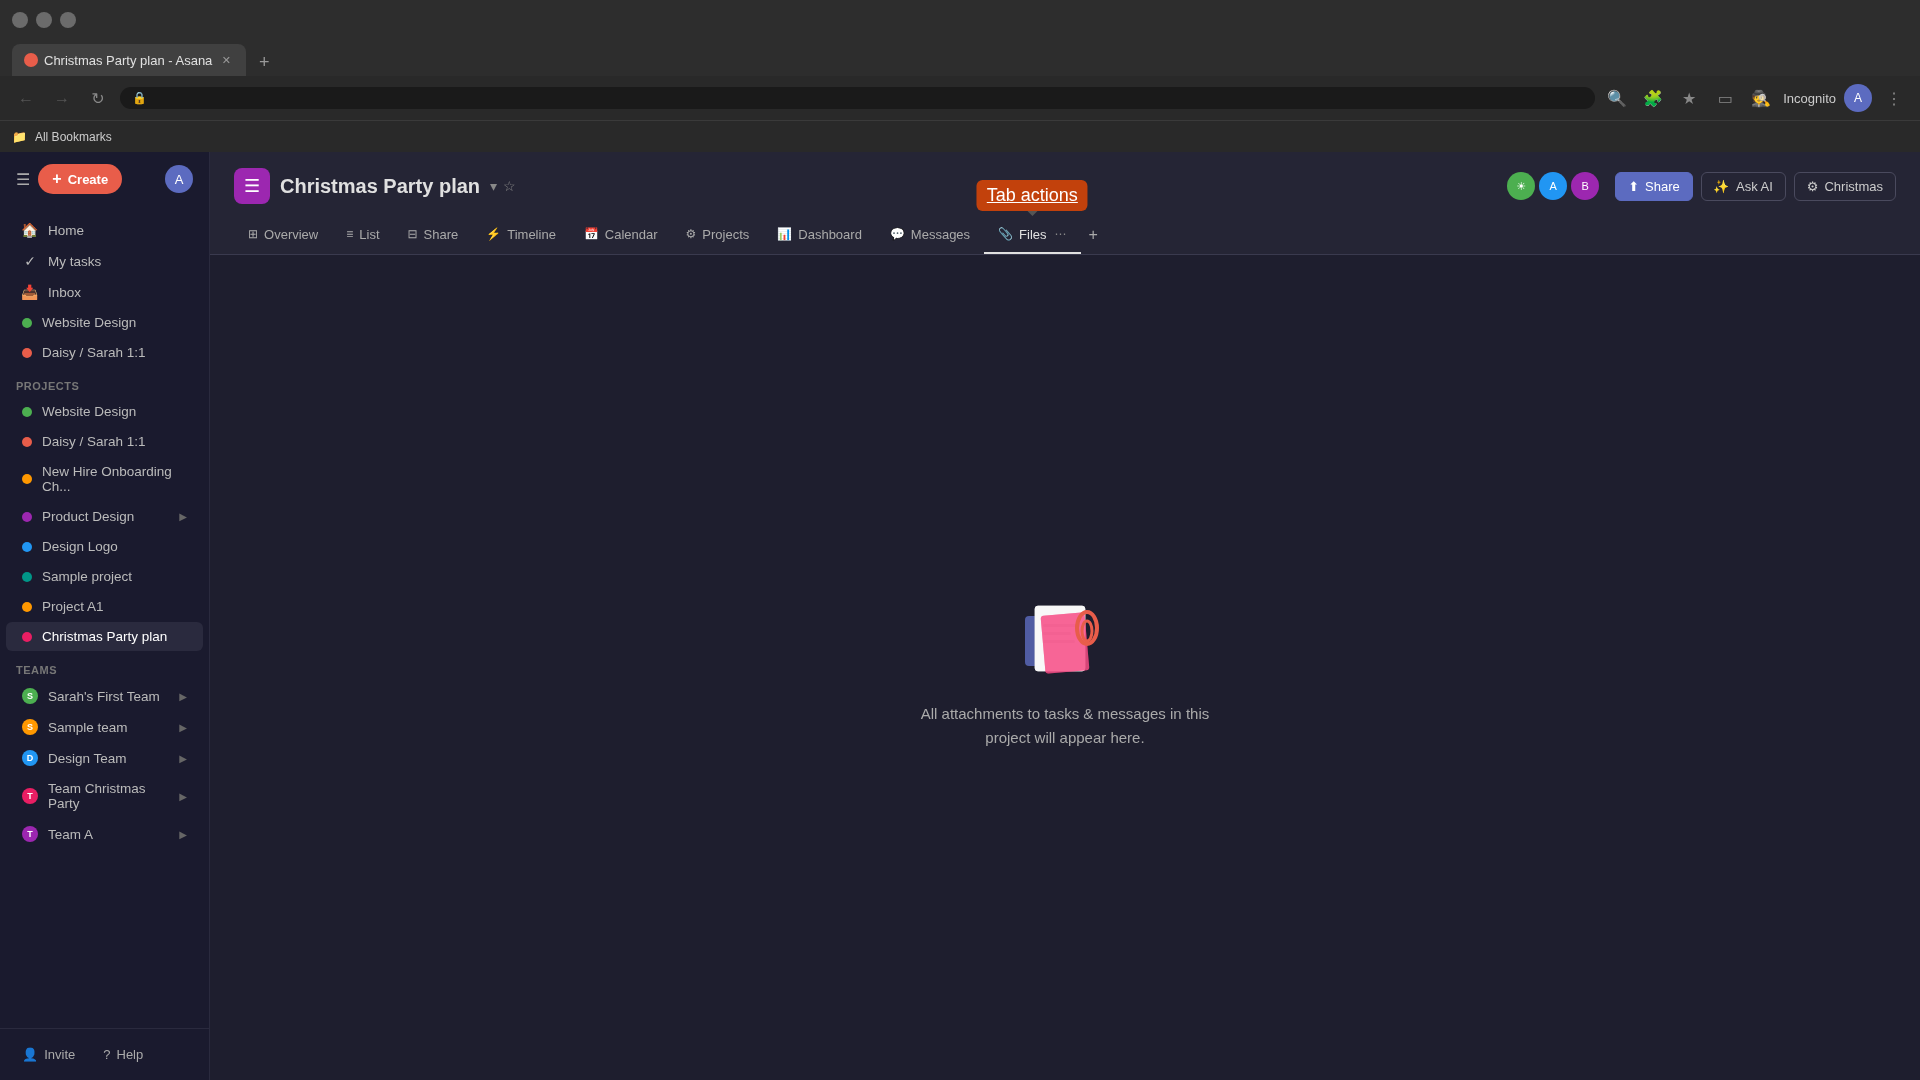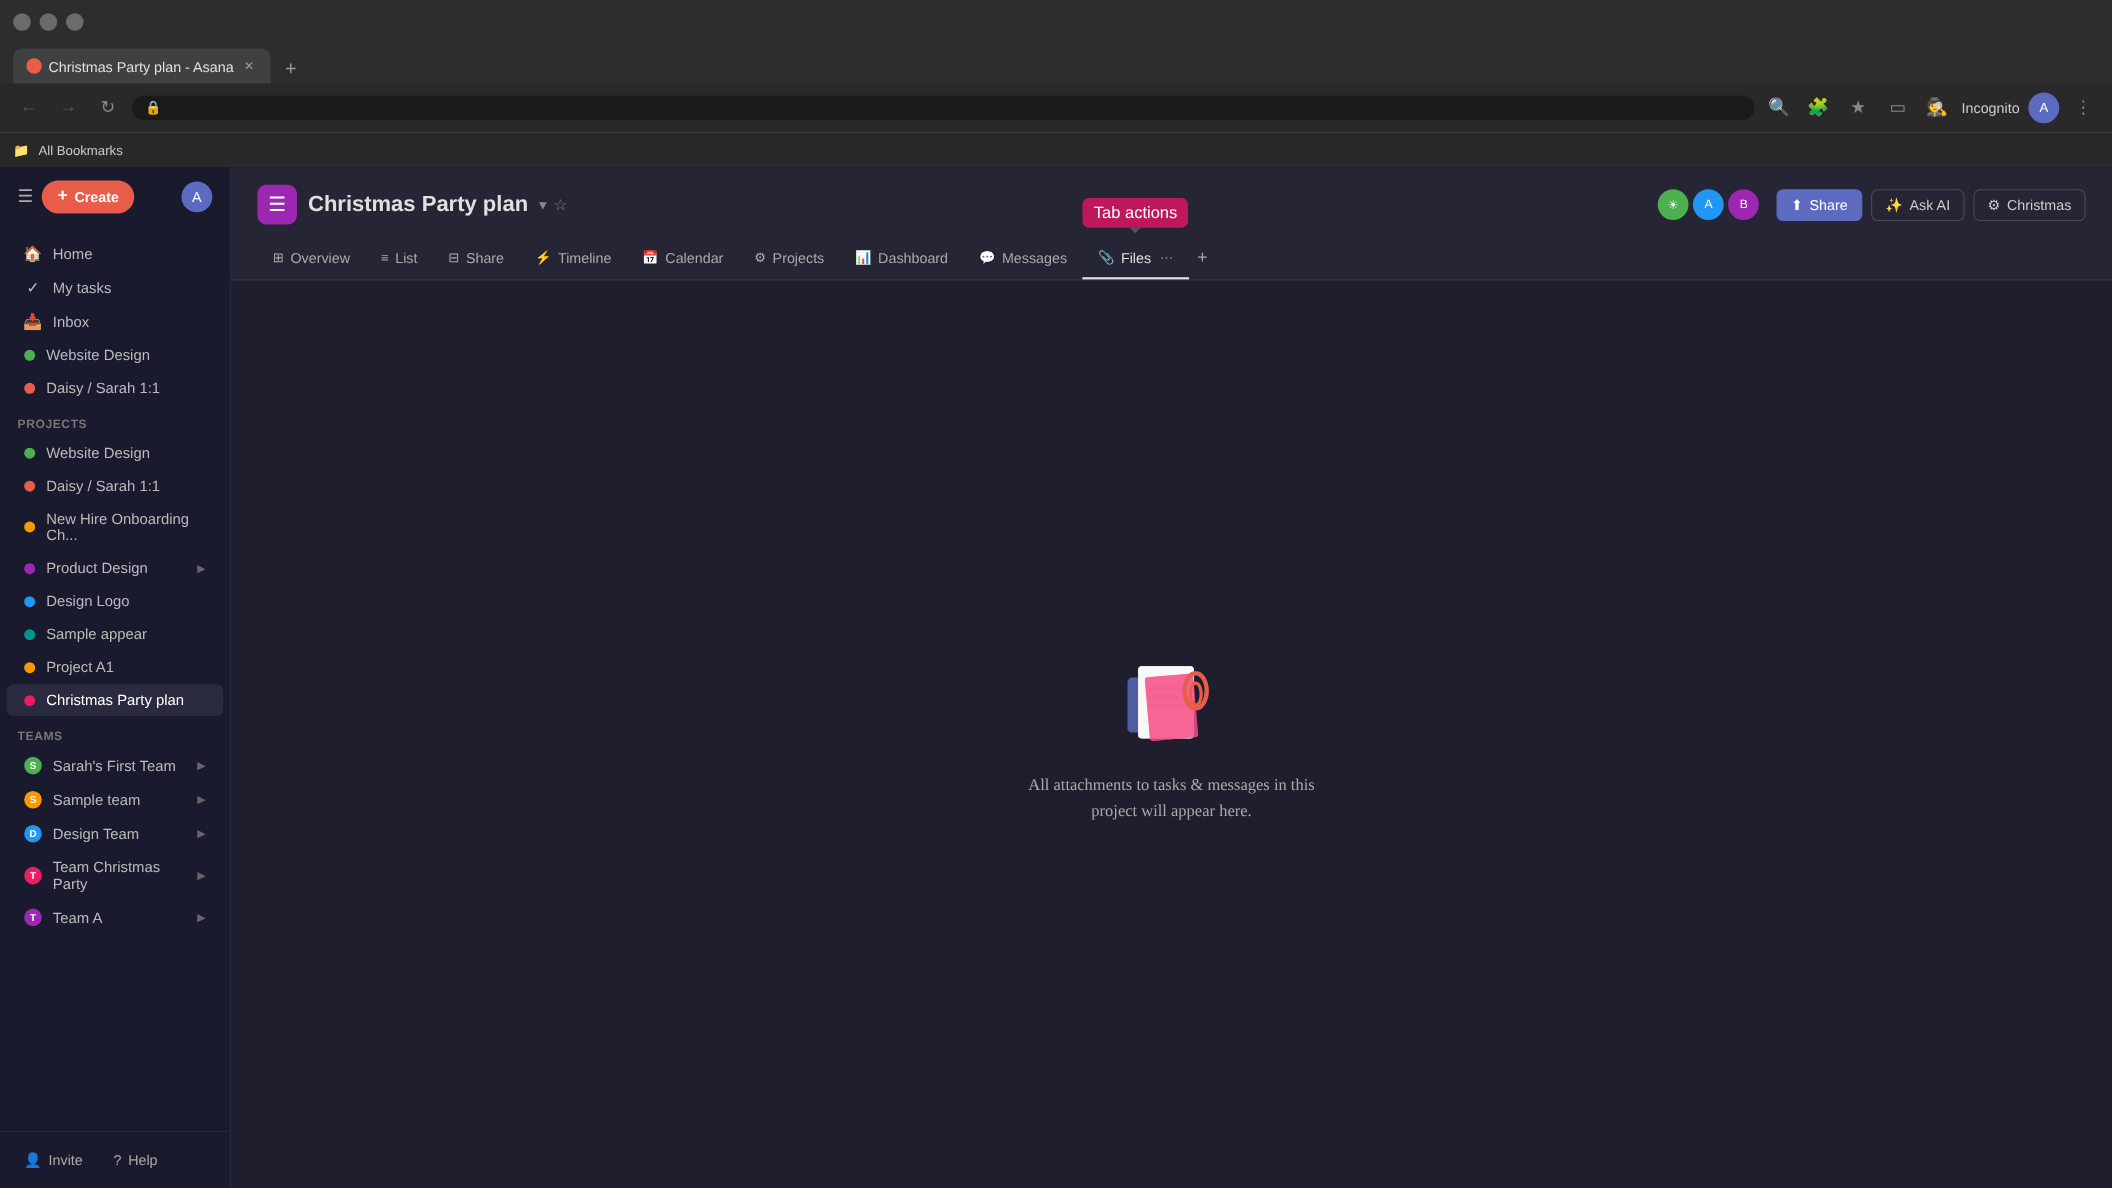--- a/index.html
+++ b/index.html
@@ -65,27 +65,27 @@
     .action-btn { display: flex; align-items: center; gap: 6px; padding: 6px 12px; border-radius: 6px; border: 1px solid #4a4a5e; color: #ccc; font-size: 13px; cursor: pointer; background: transparent; }
     .share-btn { background: #5c6bc0; border-color: #5c6bc0; color: white; }
     .project-tabs { display: flex; gap: 0; }
     .tab-item { display: flex; align-items: center; gap: 6px; padding: 10px 14px; font-size: 13px; color: #aaa; cursor: pointer; border-bottom: 2px solid transparent; white-space: nowrap; }
     .tab-item.active { color: #e0e0e0; border-bottom-color: #e0e0e0; }
     .tab-item-icon { font-size: 12px; }
     .tab-add { padding: 10px 8px; color: #aaa; cursor: pointer; font-size: 16px; }
 
     
     .tab-actions-tooltip { position: relative; }
-    .tooltip-box { position: absolute; top: -36px; left: 50%; transform: translateX(-50%); background: #be185d; color: white; font-size: 15px; padding: 5px 10px; border-radius: 6px; white-space: nowrap; pointer-events: none; }
+    .tooltip-box { position: absolute; top: -36px; left: 50%; transform: translateX(-50%); background: #c2410c; color: white; font-size: 18px; padding: 5px 10px; border-radius: 6px; white-space: nowrap; pointer-events: none; text-decoration: underline; }
     .tooltip-box::after { content: ''; position: absolute; top: 100%; left: 50%; transform: translateX(-50%); border: 5px solid transparent; border-top-color: #555; }
 
     
     .files-content { flex: 1; display: flex; flex-direction: column; align-items: center; justify-content: center; gap: 16px; }
     .files-illustration { position: relative; width: 100px; height: 100px; display: flex; align-items: center; justify-content: center; }
-    .files-text { text-align: center; color: #aaa; font-size: 15px; line-height: 1.6; max-width: 340px; font-family: Liberation Serif, serif; }
+    .files-text { text-align: center; color: #aaa; font-size: 15px; line-height: 1.6; max-width: 340px; }
 
     
     ::-webkit-scrollbar { width: 6px; }
     ::-webkit-scrollbar-track { background: transparent; }
     ::-webkit-scrollbar-thumb { background: #3a3a4e; border-radius: 3px; }
   </style>
 </head>
 <body>
 
 <div class="browser-chrome">
@@ -183,21 +183,21 @@
         <span class="dot dot-purple"></span>
         <span>Product Design</span>
         <span class="chevron">▶</span>
       </div>
       <div class="sidebar-item">
         <span class="dot dot-blue"></span>
         <span>Design Logo</span>
       </div>
       <div class="sidebar-item">
         <span class="dot dot-teal"></span>
-        <span>Sample appear</span>
+        <span>Sample project</span>
       </div>
       <div class="sidebar-item">
         <span class="dot dot-orange"></span>
         <span>Project A1</span>
       </div>
       <div class="sidebar-item active">
         <span class="dot dot-pink"></span>
         <span>Christmas Party plan</span>
       </div>
 

